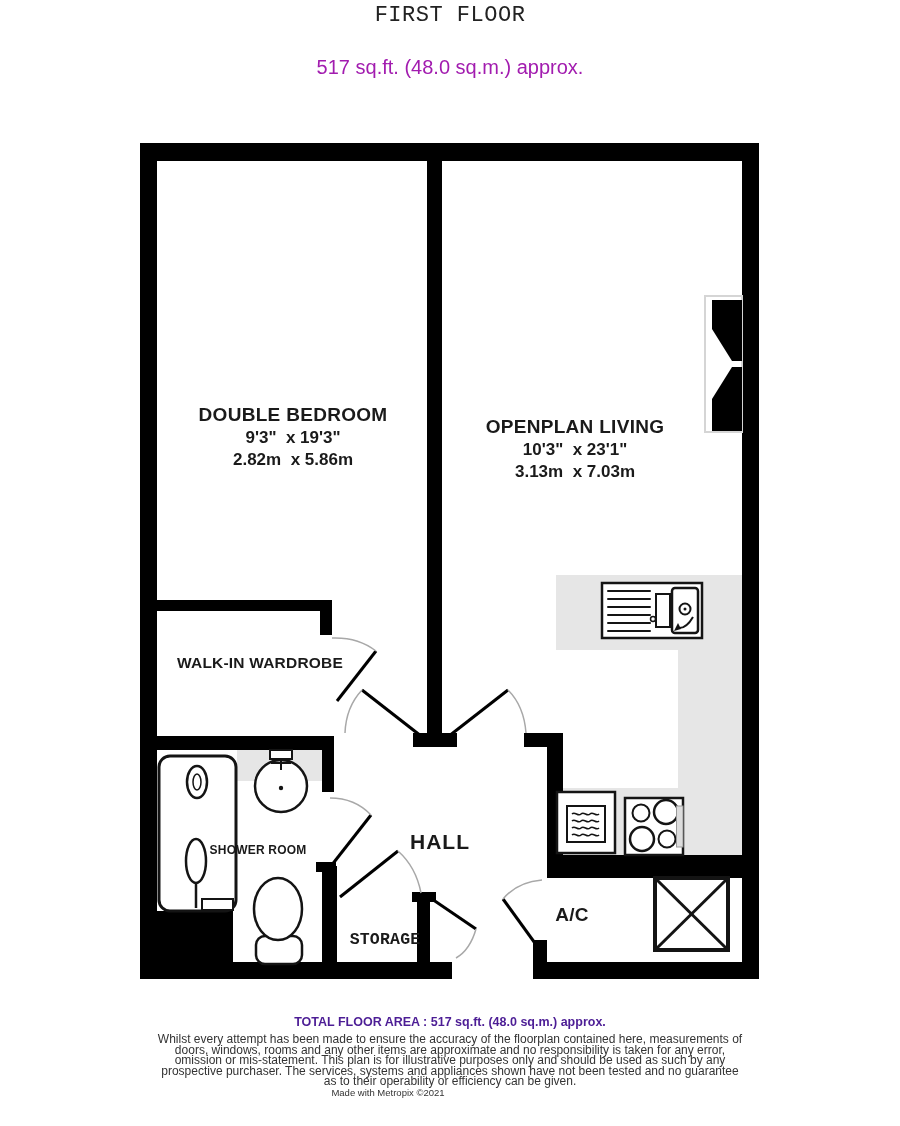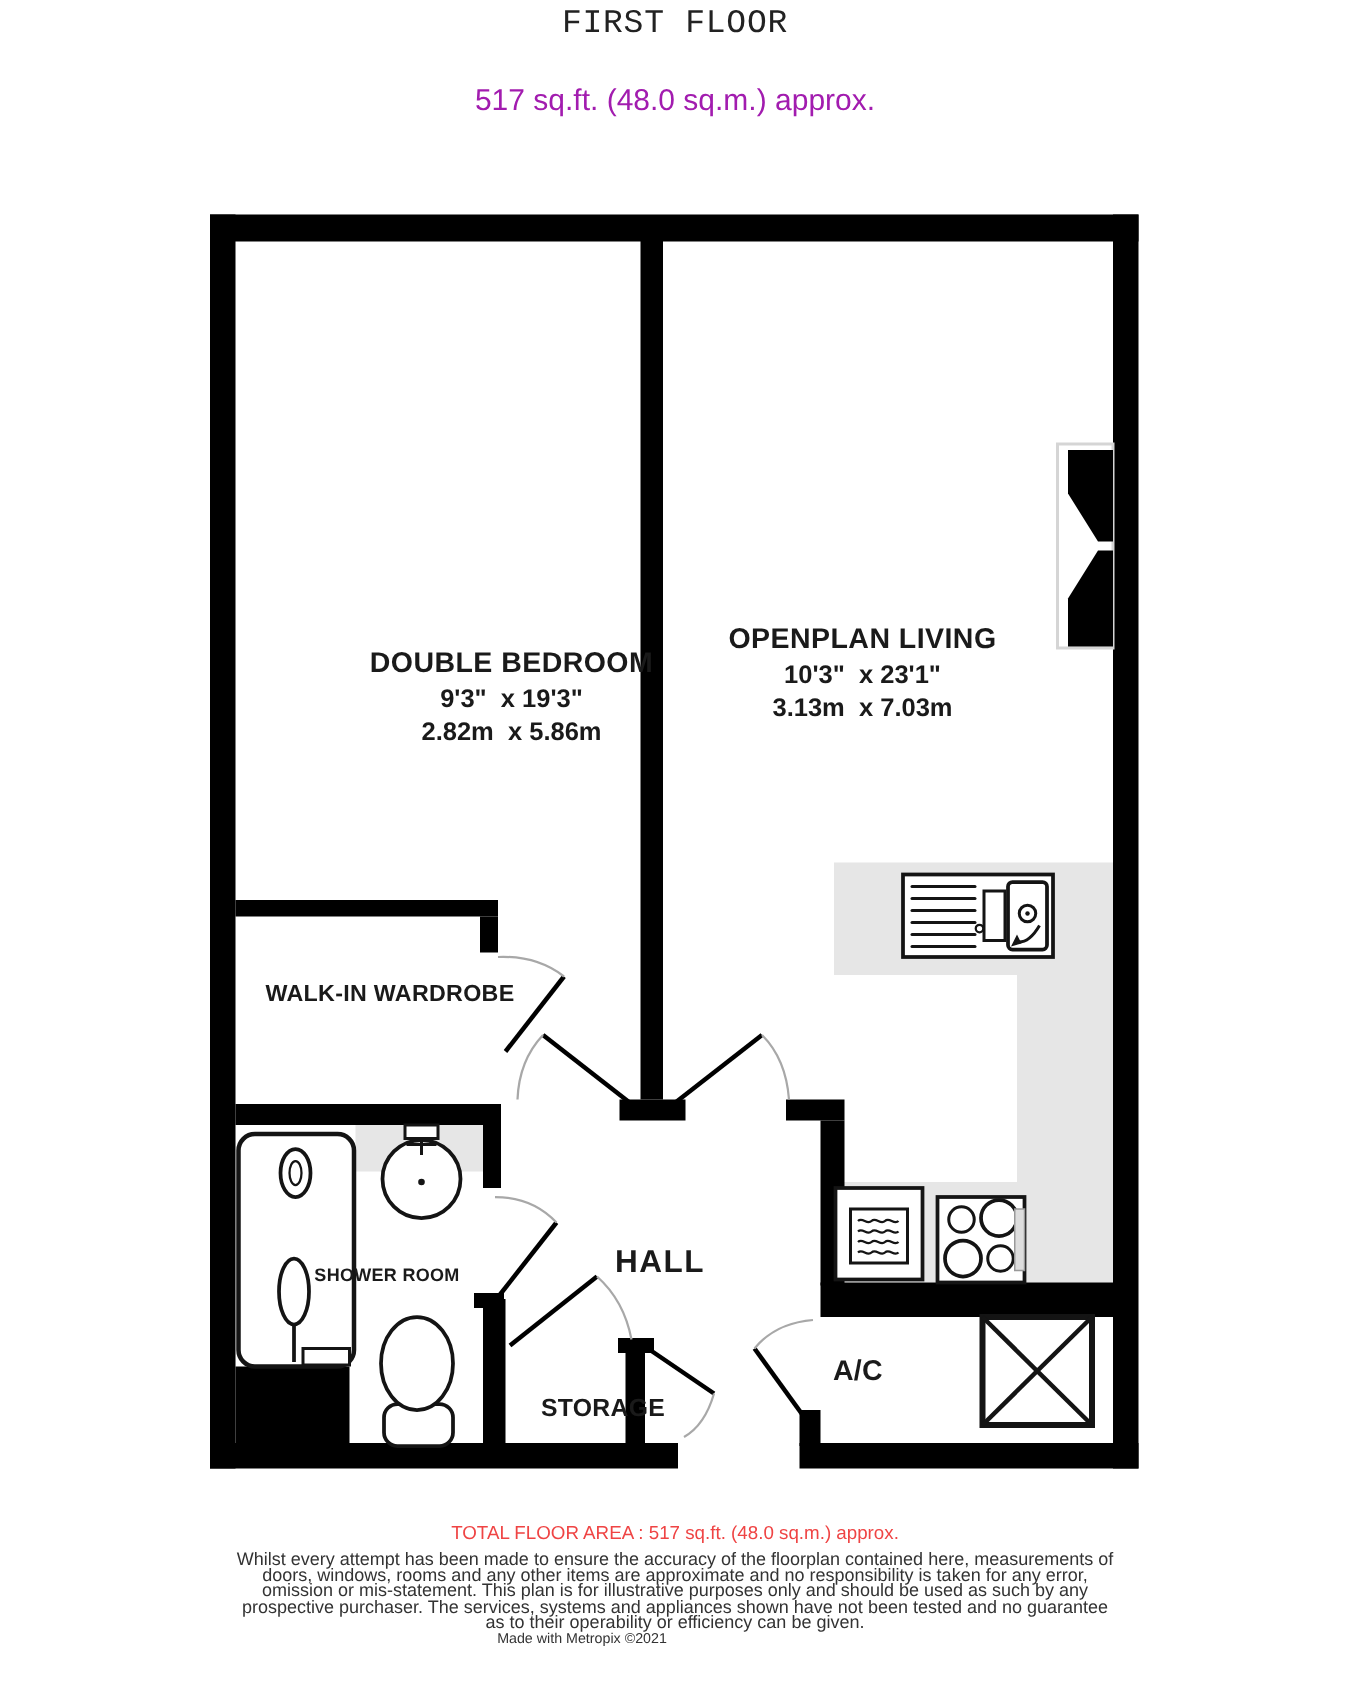--- a/index.html
+++ b/index.html
@@ -10,30 +10,30 @@
   }
   .abs{position:absolute;}
   .ctr{text-align:center;}
   .pre{white-space:pre;}
   
   .title{left:0;top:3px;width:900px;font-size:22px;letter-spacing:.5px;color:#222;font-family:Liberation Mono, monospace;}
   .subtitle{left:0;top:27px;width:900px;font-size:20px;color:#a21caf;margin-top:29px;}
   
   .room-name{font-weight:bold;font-size:19px;letter-spacing:.3px;}
   .room-dim{font-weight:bold;font-size:17px;}
-  .bedroom-label{left:158px;top:432px;width:270px;line-height:22.5px;padding-left:48px;}
+  .bedroom-label{left:158px;top:404px;width:270px;line-height:22.5px;}
   .living-label{left:440px;top:416px;width:270px;line-height:22.5px;}
   .small-room{font-weight:bold;font-size:15.5px;letter-spacing:.2px;}
   .wardrobe-label{left:160px;top:654px;width:200px;}
   .shower-label{left:158px;top:843px;width:200px;font-size:12px;}
   .hall-label{left:378px;top:811px;width:124px;font-size:21px;letter-spacing:1px;margin-top:19px;}
-  .storage-label{left:350px;top:930px;width:104px;font-size:16.5px;}
+  .storage-label{left:333px;top:930px;width:104px;font-size:16.5px;font-family:Liberation Mono, monospace;}
   .ac-label{left:537px;top:904px;width:70px;font-size:19px;}
   
-  .total-line{left:0;top:1015px;width:900px;font-size:12.5px;font-weight:normal;color:#ef4444;}
+  .total-line{left:0;top:1015px;width:900px;font-size:12.5px;font-weight:bold;color:#4c1d95;}
   .disclaimer{left:157px;top:1034px;width:586px;font-size:12px;line-height:10.6px;color:#333;}
   .credit{left:0;top:1087px;width:776px;font-size:9.5px;color:#333;}
   svg{position:absolute;left:0;top:0;}
 </style>
 </head>
 <body>
 
 <svg width="900" height="1126" viewBox="0 0 900 1126">
 
   <g fill="#e6e6e6">

